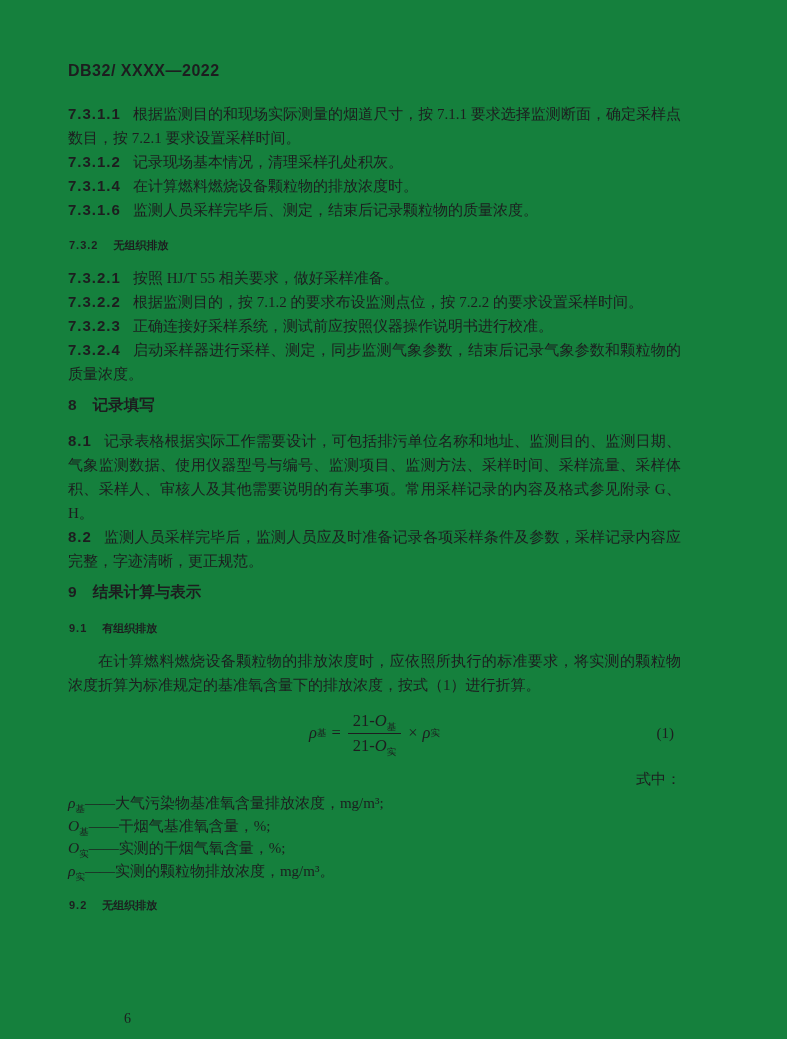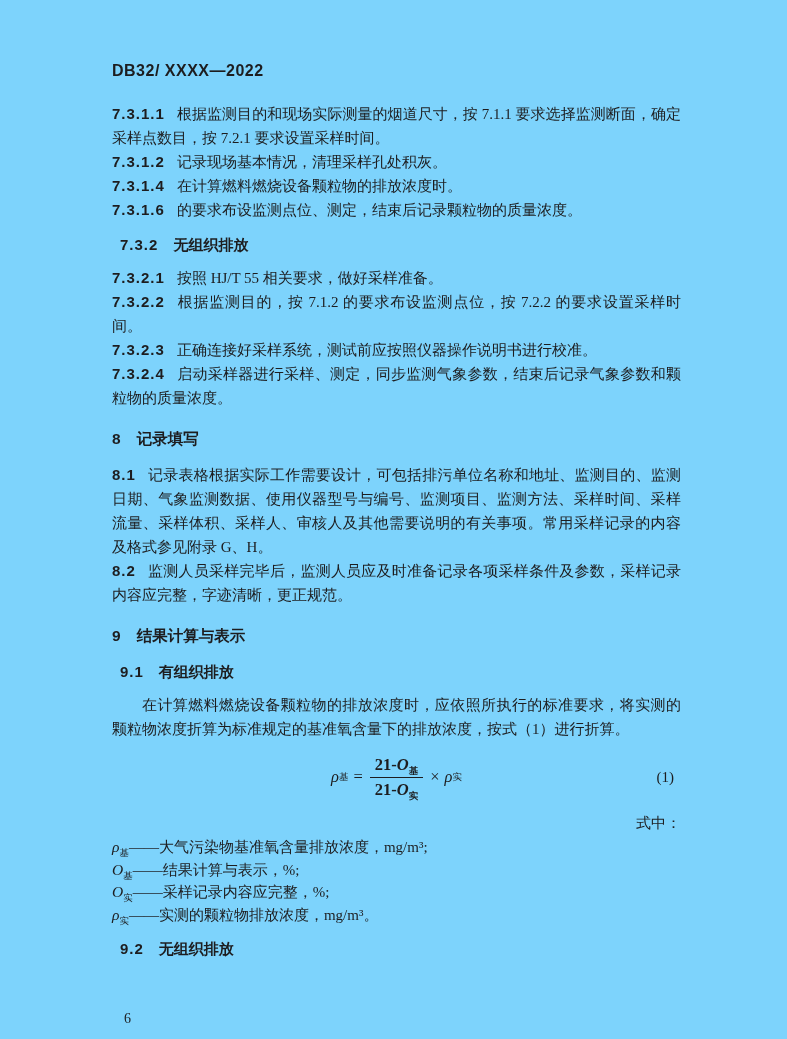--- a/index.html
+++ b/index.html
@@ -1,23 +1,23 @@
 <!DOCTYPE html>
 <html><head>
 <meta charset="utf-8">
 <style>
   * { margin: 0; padding: 0; box-sizing: border-box; }
   html, body { background: #ffffff; }
   .page {
     position: relative;
     width: 787px;
     height: 1039px;
-    background: #7dd3fc;
+    background: #15803d;
     color: #1d1d1f;
-    padding: 62px 106px 0 112px;
+    padding: 62px 106px 0 68px;
     overflow: hidden;
     font-family: "Liberation Serif", serif;
     font-size: 15px;
   }
   .doc-header {
     font-family: "Liberation Sans", sans-serif;
     font-weight: bold;
     font-size: 16px;
     letter-spacing: 0.5px;
     margin-bottom: 22px;
@@ -29,31 +29,31 @@
   .clause .num {
     font-family: Liberation Sans, sans-serif;
     font-weight: bold;
     letter-spacing: 1px;
     margin-right: 12px;
     white-space: nowrap;
   }
   .sub-heading {
     font-family: "Liberation Sans", sans-serif;
     font-weight: bold;
-    font-size: 15px;
+    font-size: 11px;
     line-height: 24px;
-    margin: 11px 0 9px 8px;
+    margin: 11px 0 9px 1px;
   }
   .sub-heading .num { margin-right: 15px; letter-spacing: 1px; }
   .top-heading {
     font-family: "Liberation Sans", sans-serif;
     font-weight: bold;
     font-size: 15.5px;
     line-height: 25px;
-    margin: 16px 0 12px 0;
+    margin: 6px 0 12px 0;
   }
   .top-heading .num { margin-right: 15px; letter-spacing: 1px; }
   .indent-para {
     line-height: 24px;
     text-align: justify;
     text-indent: 2em;
   }
   
   .formula-row {
     position: relative;
@@ -75,21 +75,20 @@
     vertical-align: sub;
     line-height: 0;
   }
   .formula .op { margin: 0 5px; }
   .frac {
     display: inline-flex;
     flex-direction: column;
     align-items: center;
     text-align: center;
     margin: 0 2px;
-    font-weight: bold;
   }
   .frac .frac-num {
     padding: 0 5px 2px 5px;
     border-bottom: 1.2px solid #1d1d1f;
   }
   .frac .frac-den { padding: 2px 5px 0 5px; }
   .eq-label {
     position: absolute;
     right: 7px;
     top: 50%;
@@ -111,21 +110,21 @@
 </head>
 <body>
 
 <div class="page">
 
   <div class="doc-header">DB32/ XXXX—2022</div>
 
   <p class="clause"><span class="num">7.3.1.1</span><span>根据监测目的和现场实际测量的烟道尺寸，按 7.1.1 要求选择监测断面，确定采样点数目，按 7.2.1 要求设置采样时间。</span></p>
   <p class="clause"><span class="num">7.3.1.2</span><span>记录现场基本情况，清理采样孔处积灰。</span></p>
   <p class="clause"><span class="num">7.3.1.4</span><span>在计算燃料燃烧设备颗粒物的排放浓度时。</span></p>
-  <p class="clause"><span class="num">7.3.1.6</span><span>的要求布设监测点位、测定，结束后记录颗粒物的质量浓度。</span></p>
+  <p class="clause"><span class="num">7.3.1.6</span><span>监测人员采样完毕后、测定，结束后记录颗粒物的质量浓度。</span></p>
 
   <p class="sub-heading"><span class="num">7.3.2</span><span>无组织排放</span></p>
   <p class="clause"><span class="num">7.3.2.1</span><span>按照 HJ/T 55 相关要求，做好采样准备。</span></p>
   <p class="clause"><span class="num">7.3.2.2</span><span>根据监测目的，按 7.1.2 的要求布设监测点位，按 7.2.2 的要求设置采样时间。</span></p>
   <p class="clause"><span class="num">7.3.2.3</span><span>正确连接好采样系统，测试前应按照仪器操作说明书进行校准。</span></p>
   <p class="clause"><span class="num">7.3.2.4</span><span>启动采样器进行采样、测定，同步监测气象参数，结束后记录气象参数和颗粒物的质量浓度。</span></p>
 
   <p class="top-heading"><span class="num">8</span><span>记录填写</span></p>
   <p class="clause"><span class="num">8.1</span><span>记录表格根据实际工作需要设计，可包括排污单位名称和地址、监测目的、监测日期、气象监测数据、使用仪器型号与编号、监测项目、监测方法、采样时间、采样流量、采样体积、采样人、审核人及其他需要说明的有关事项。常用采样记录的内容及格式参见附录 G、H。</span></p>
   <p class="clause"><span class="num">8.2</span><span>监测人员采样完毕后，监测人员应及时准备记录各项采样条件及参数，采样记录内容应完整，字迹清晰，更正规范。</span></p>
@@ -146,22 +145,22 @@
       <span class="op">×</span>
       <span class="it">ρ</span>
         <sub>实</sub>
     </span>
     <span class="eq-label">(1)</span>
   </div>
 
   <p class="where-label">式中：</p>
   <div class="defs">
     <p class="def-line"><span class="sym">ρ</span><sub>基</sub><span>——</span><span>大气污染物基准氧含量排放浓度，mg/m³;</span></p>
-    <p class="def-line"><span class="sym">O</span><sub>基</sub><span>——</span><span>结果计算与表示，%;</span></p>
-    <p class="def-line"><span class="sym">O</span><sub>实</sub><span>——</span><span>采样记录内容应完整，%;</span></p>
+    <p class="def-line"><span class="sym">O</span><sub>基</sub><span>——</span><span>干烟气基准氧含量，%;</span></p>
+    <p class="def-line"><span class="sym">O</span><sub>实</sub><span>——</span><span>实测的干烟气氧含量，%;</span></p>
     <p class="def-line"><span class="sym">ρ</span><sub>实</sub><span>——</span><span>实测的颗粒物排放浓度，mg/m³。</span></p>
   </div>
 
   <p class="sub-heading"><span class="num">9.2</span><span>无组织排放</span></p>
 
   <div class="footer-page-num">6</div>
 
 </div>
 
 </body></html>

